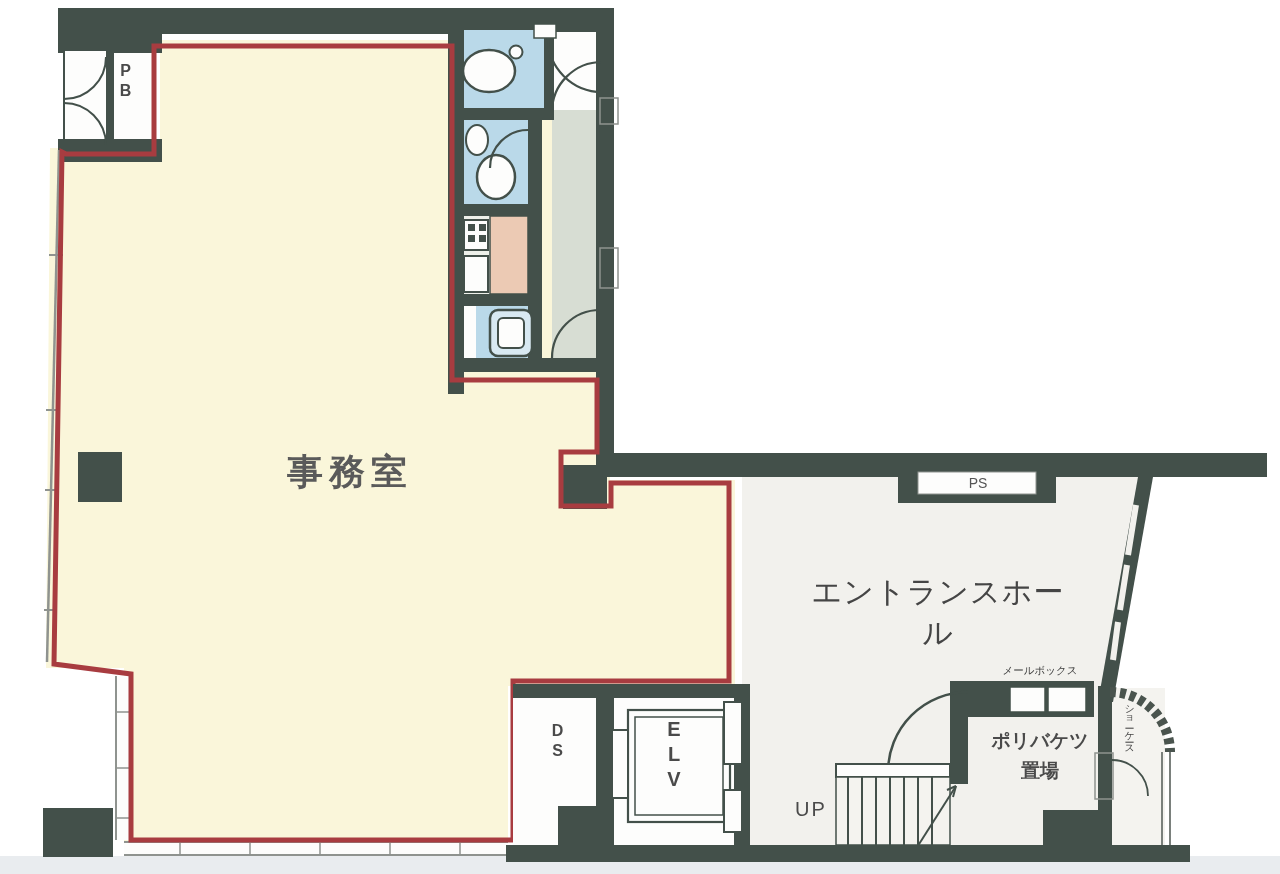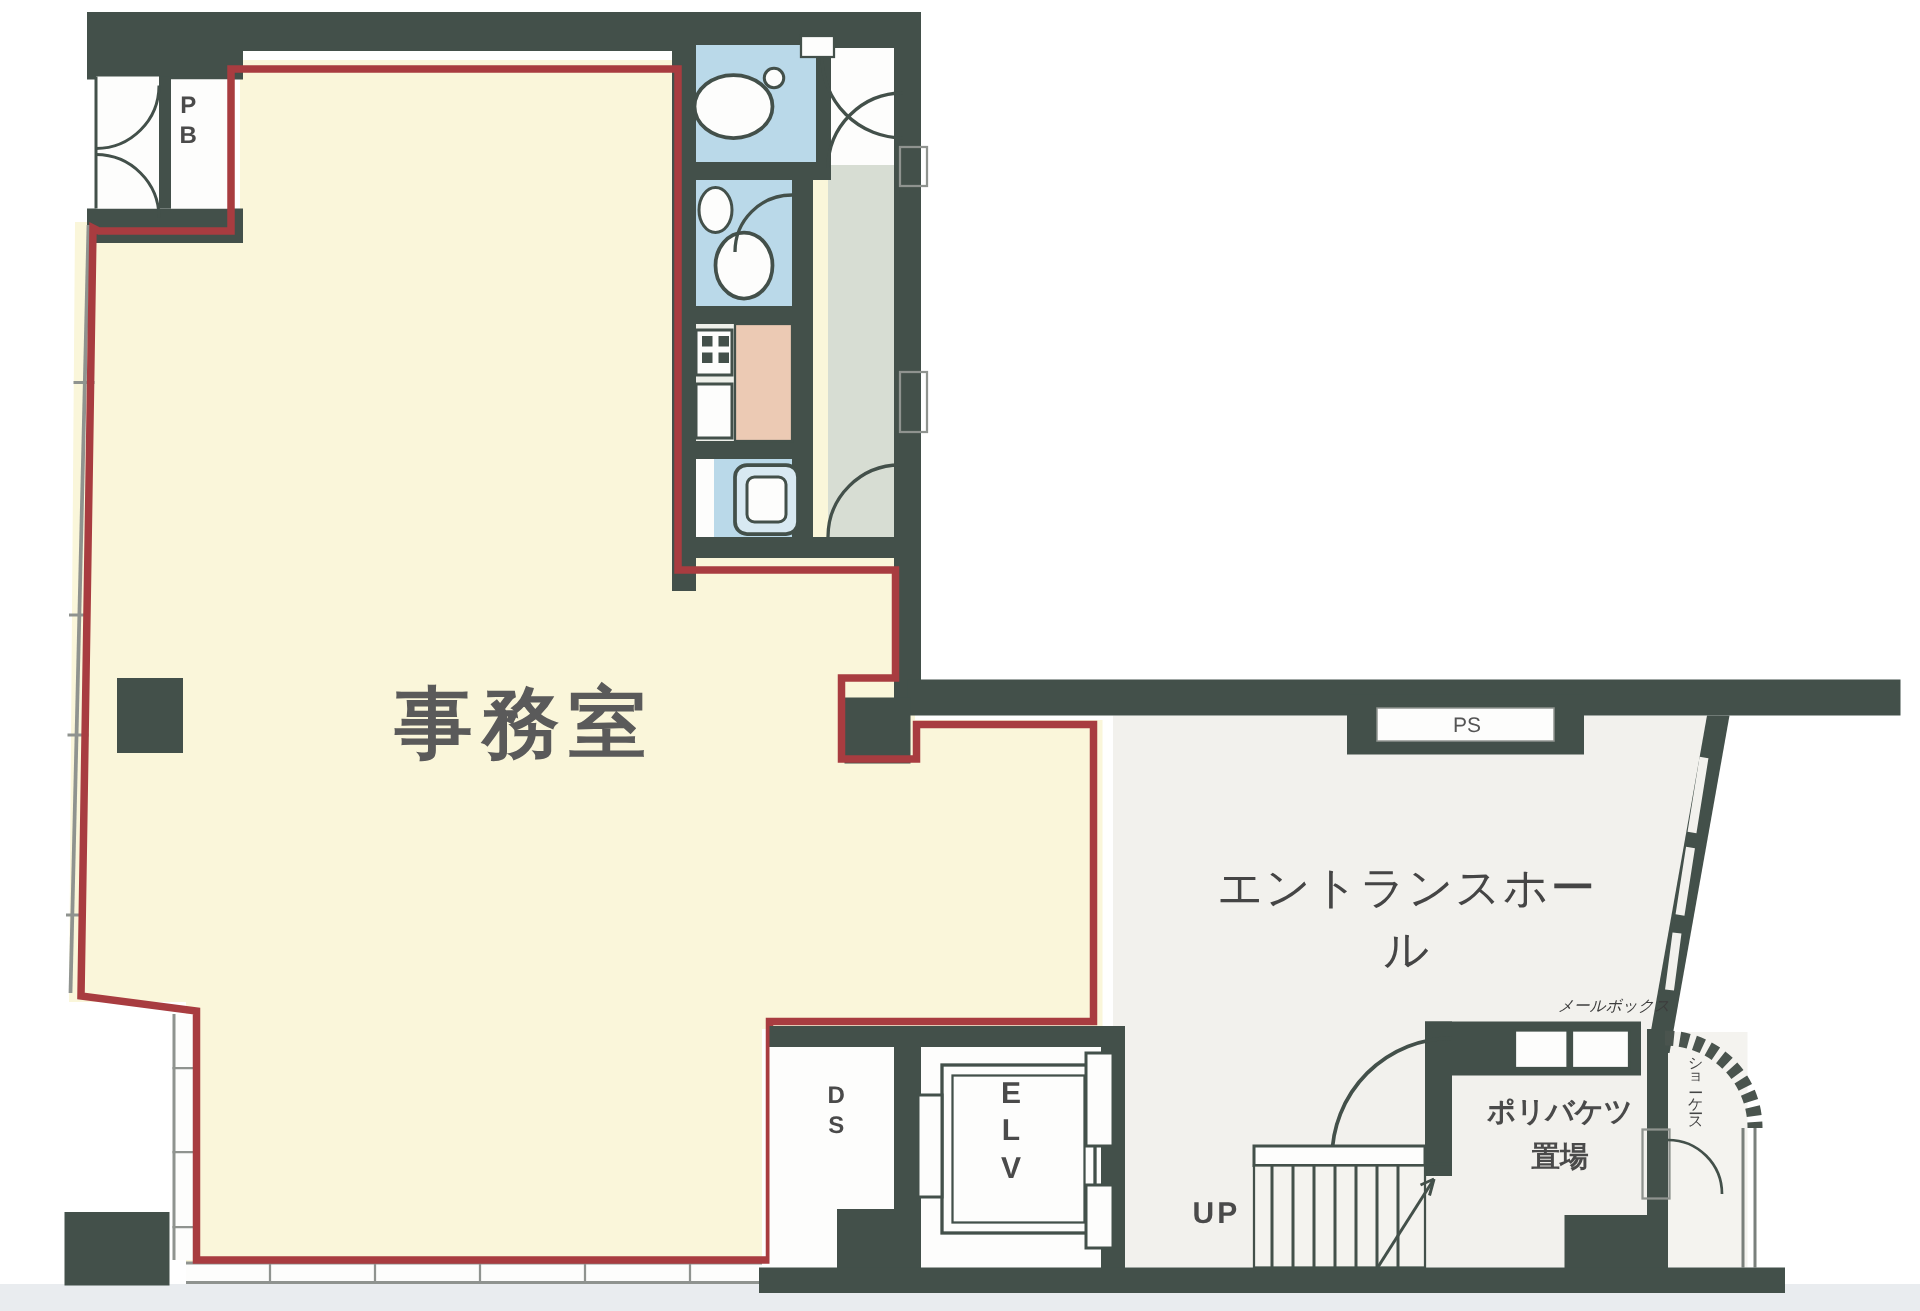--- a/index.html
+++ b/index.html
@@ -19,28 +19,28 @@
   .cor{fill:var(--corridor_green);}
   .counter{fill:var(--counter_pink);stroke:var(--wall);stroke-width:1.5;}
   .hall{fill:var(--hall_floor);}
   .wht{fill:var(--fixture_white);}
   .dk{stroke:var(--wall);fill:none;}
   .gy{stroke:#8f938f;fill:none;}
   .fix{fill:var(--fixture_white);stroke:var(--wall);}
   .lbl{position:absolute;color:#4a4a4a;}
   .vtext{writing-mode:vertical-rl;text-orientation:upright;}
   .ctr{text-align:center;}
-  #office-label{left:245px;top:448px;width:210px;font-size:52px;font-weight:bold;
+  #office-label{left:245px;top:448px;width:210px;font-size:36px;font-weight:bold;
     letter-spacing:6px;color:#5a5a5a;}
   #hall-label{left:798px;top:572px;width:280px;font-size:30px;letter-spacing:1px;color:#454545;}
   #ps-label{left:950px;top:477px;width:56px;font-size:14px;line-height:13px;color:#555;}
-  #mailbox-label{left:1011px;top:664px;width:130px;font-size:10.5px;color:#3d3d3d;font-style:italic;}
+  #mailbox-label{left:975px;top:664px;width:130px;font-size:10.5px;color:#3d3d3d;}
   #bucket-label-1{left:970px;top:728px;width:140px;font-size:19px;font-weight:bold;}
   #bucket-label-2{left:970px;top:758px;width:140px;font-size:19px;font-weight:bold;}
-  #up-label{left:795px;top:798px;width:50px;font-size:20px;font-weight:bold;letter-spacing:2px;}
+  #up-label{left:795px;top:798px;width:50px;font-size:20px;font-weight:normal;letter-spacing:2px;}
   #pb-label{left:116px;top:62px;font-size:16px;font-weight:bold;letter-spacing:3px;}
   #ds-label{left:548px;top:722px;font-size:16px;font-weight:bold;letter-spacing:3px;}
   #elv-label{left:662px;top:718px;font-size:20px;font-weight:bold;letter-spacing:3px;}
   #showcase-label{left:1122px;top:698px;font-size:10px;letter-spacing:1px;color:#444;}
 </style>
 </head>
 <body>
 
 <div id="plan">
 <svg width="1280" height="874" viewBox="0 0 1280 874">

